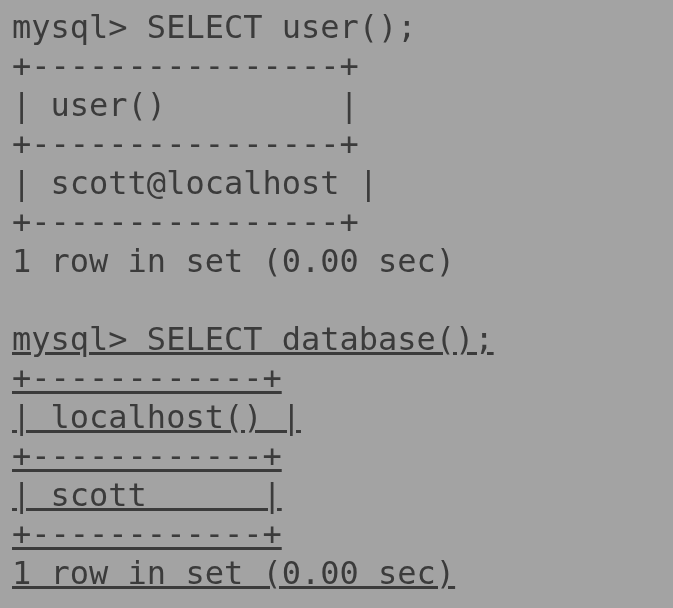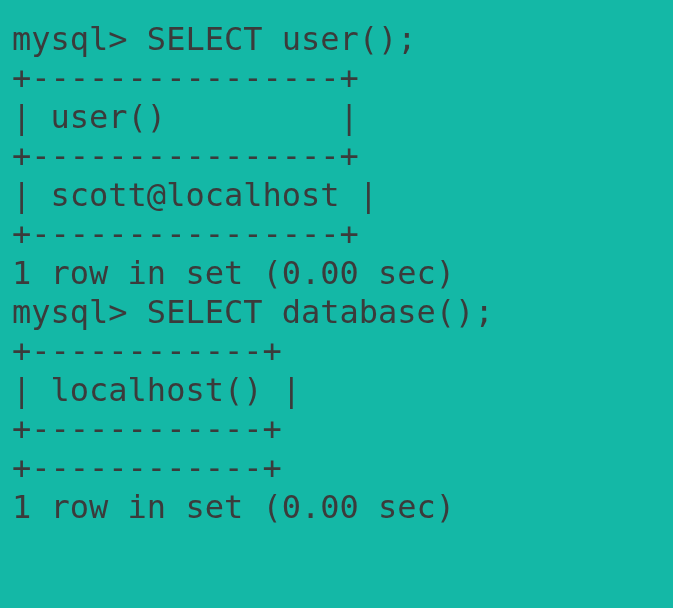--- a/index.html
+++ b/index.html
@@ -9,32 +9,34 @@
   }
   body {
     width: 673px;
     height: 608px;
     overflow: hidden;
   }
   .terminal {
     box-sizing: border-box;
     width: 673px;
     height: 608px;
-    padding: 20px 0 0 12px;
-    background: #14b8a6;
+    padding: 8px 0 0 12px;
+    background: #a3a3a3;
     font-family: "DejaVu Sans Mono", "Liberation Mono", monospace;
     font-size: 32px;
     line-height: 39px;
     color: #3b3b3b;
   }
   .line {
     white-space: pre;
     height: 39px;
   }
   .block + .block {
+    margin-top: 39px; 
+    text-decoration: underline;
   }
 </style>
 </head>
 <body>
 
 <div class="terminal">
 
   <div class="block">
     <div class="line">mysql&gt; SELECT user();</div>
     <div class="line">+----------------+</div>
@@ -43,17 +45,18 @@
     <div class="line">| scott@localhost |</div>
     <div class="line">+----------------+</div>
     <div class="line">1 row in set (0.00 sec)</div>
   </div>
 
   <div class="block">
     <div class="line">mysql&gt; SELECT database();</div>
     <div class="line">+------------+</div>
     <div class="line">| localhost() |</div>
     <div class="line">+------------+</div>
+    <div class="line">| scott      |</div>
     <div class="line">+------------+</div>
     <div class="line">1 row in set (0.00 sec)</div>
   </div>
 
 </div>
 
 </body></html>

